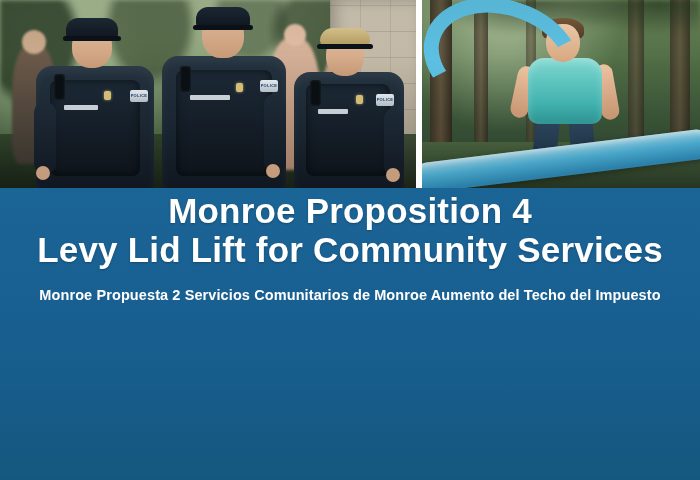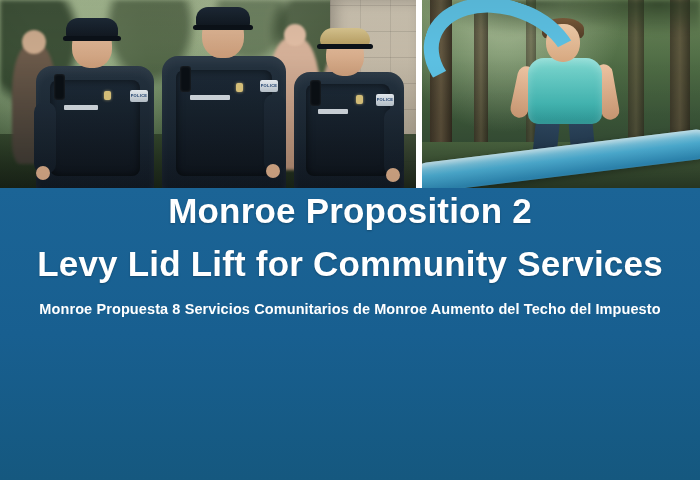--- a/index.html
+++ b/index.html
@@ -271,21 +271,21 @@
   .logo svg { display:block; }
 
   .title-block { margin-top: 4px; }
   .line {
     font-weight: bold;
     letter-spacing: .2px;
     line-height: 1.06;
     text-shadow: 0 1px 2px rgba(0,0,0,.25);
   }
   .line1 { font-size: 35px; }
-  .line2 { font-size: 35px; margin-top: 16px; }
+  .line2 { font-size: 35px; margin-top: 2px; }
   .subtitle {
     margin-top: 13px;
     font-size: 25px;
     font-weight: 500;
     letter-spacing: .2px;
   }
   .spanish {
     margin-top: 19px;
     font-size: 14.5px;
     font-weight: bold;
@@ -379,19 +379,19 @@
       <div class="pipe-arc"></div>
 
       <div class="photo-shade"></div>
     </div>
   </div>
 
   <div class="panel">
 
 
     <div class="title-block">
-      <div class="line line1">Monroe Proposition 2</div>
+      <div class="line line1">Monroe Proposition 4</div>
       <div class="line line2">Levy Lid Lift for Community Services</div>
-      <div class="spanish">Monroe Propuesta 8 Servicios Comunitarios de Monroe Aumento del Techo del Impuesto</div>
+      <div class="spanish">Monroe Propuesta 2 Servicios Comunitarios de Monroe Aumento del Techo del Impuesto</div>
     </div>
 
   </div>
 </div>
 
 </body></html>

